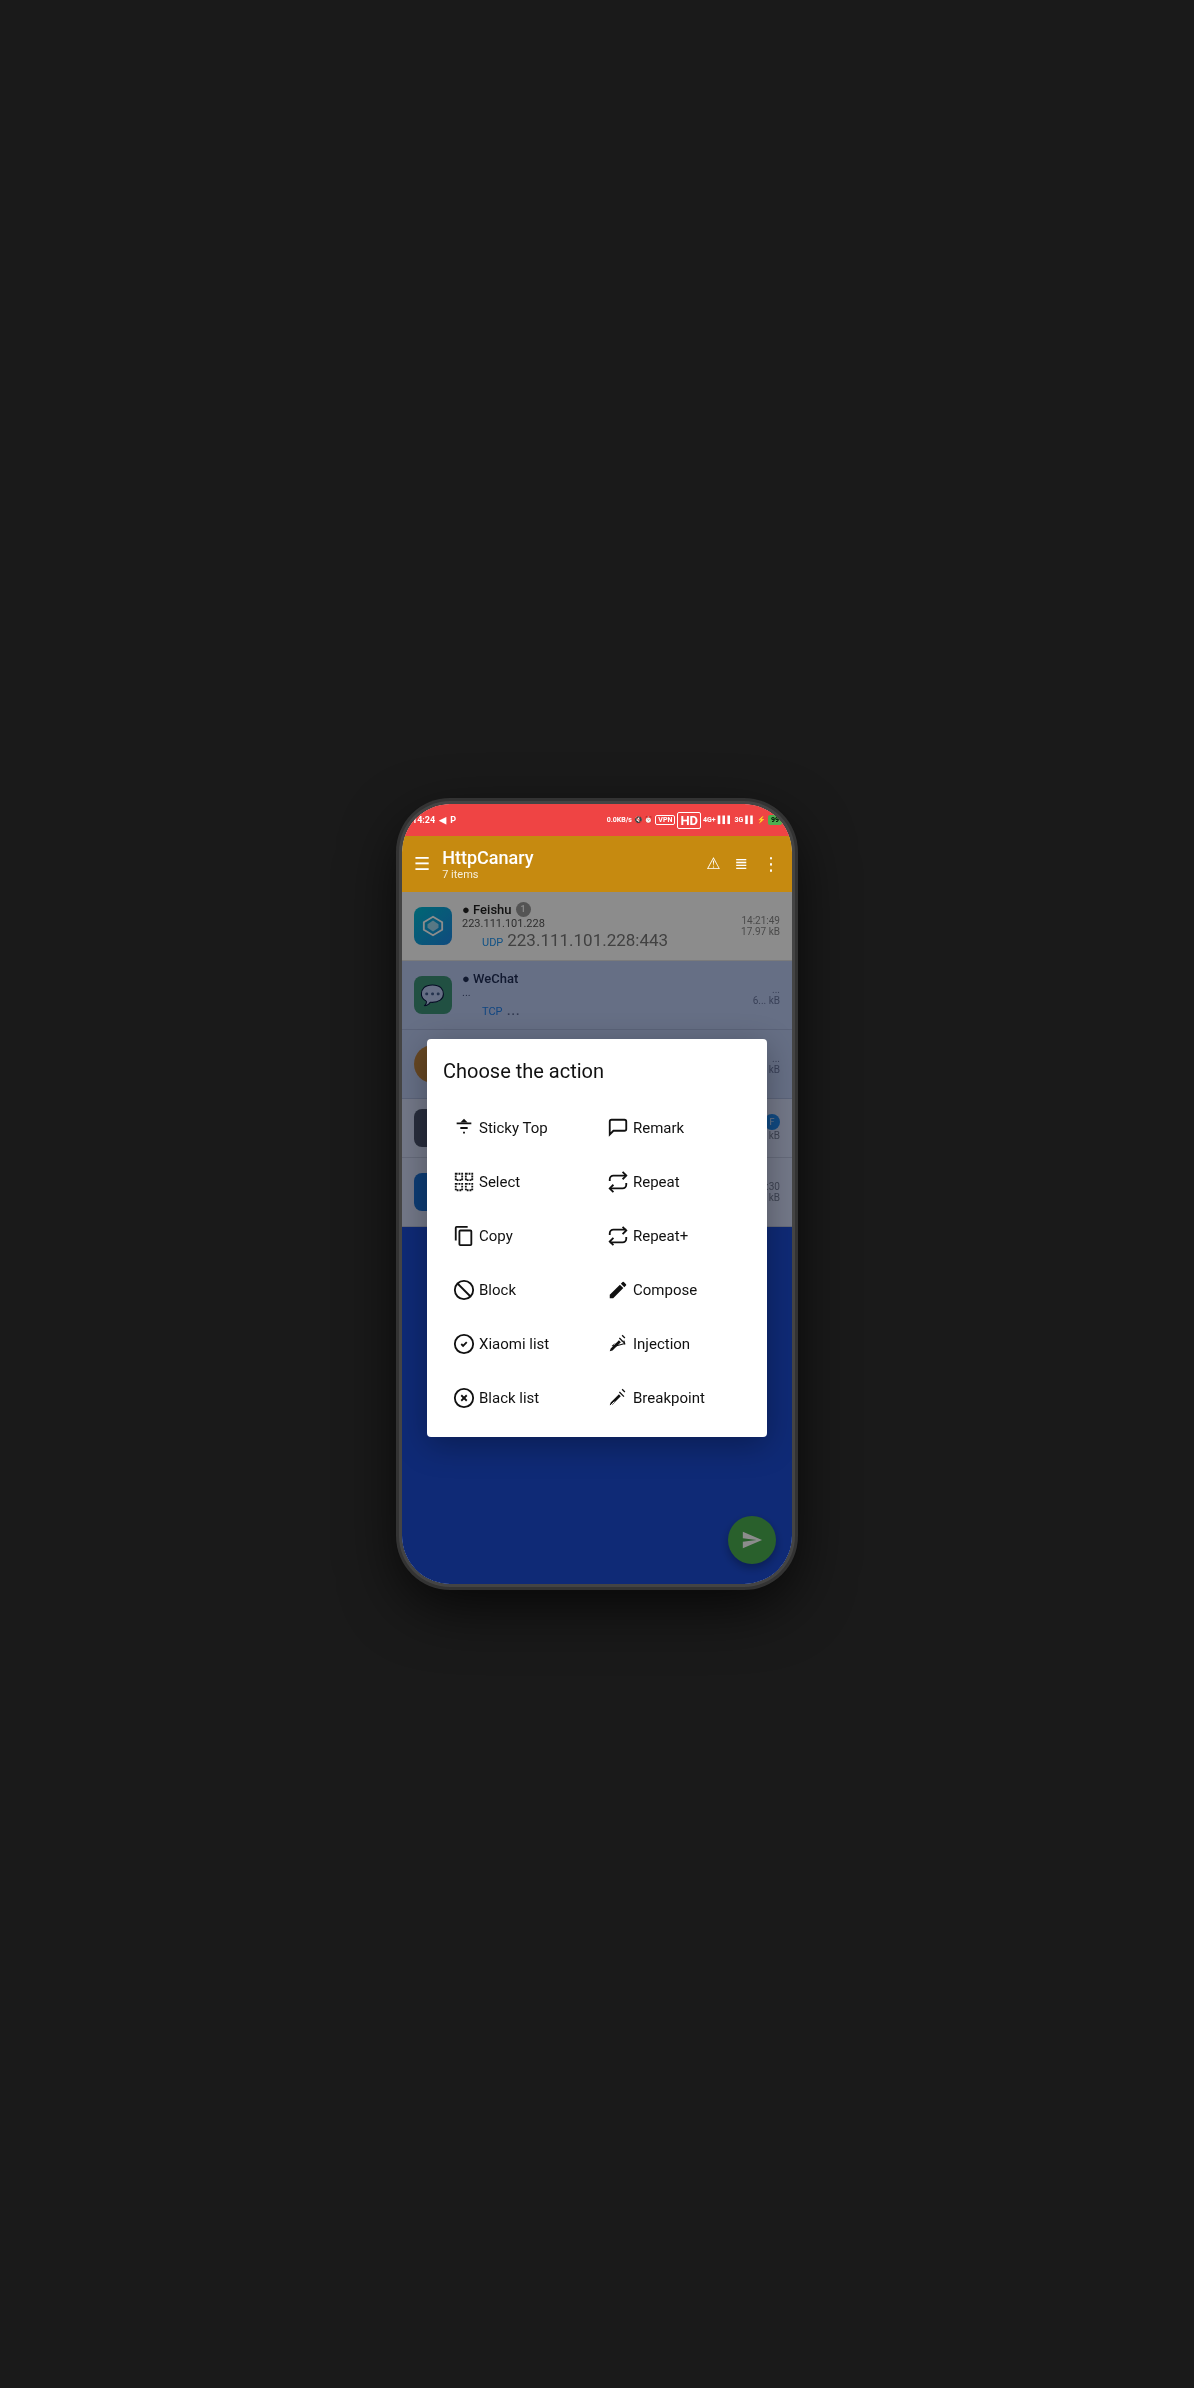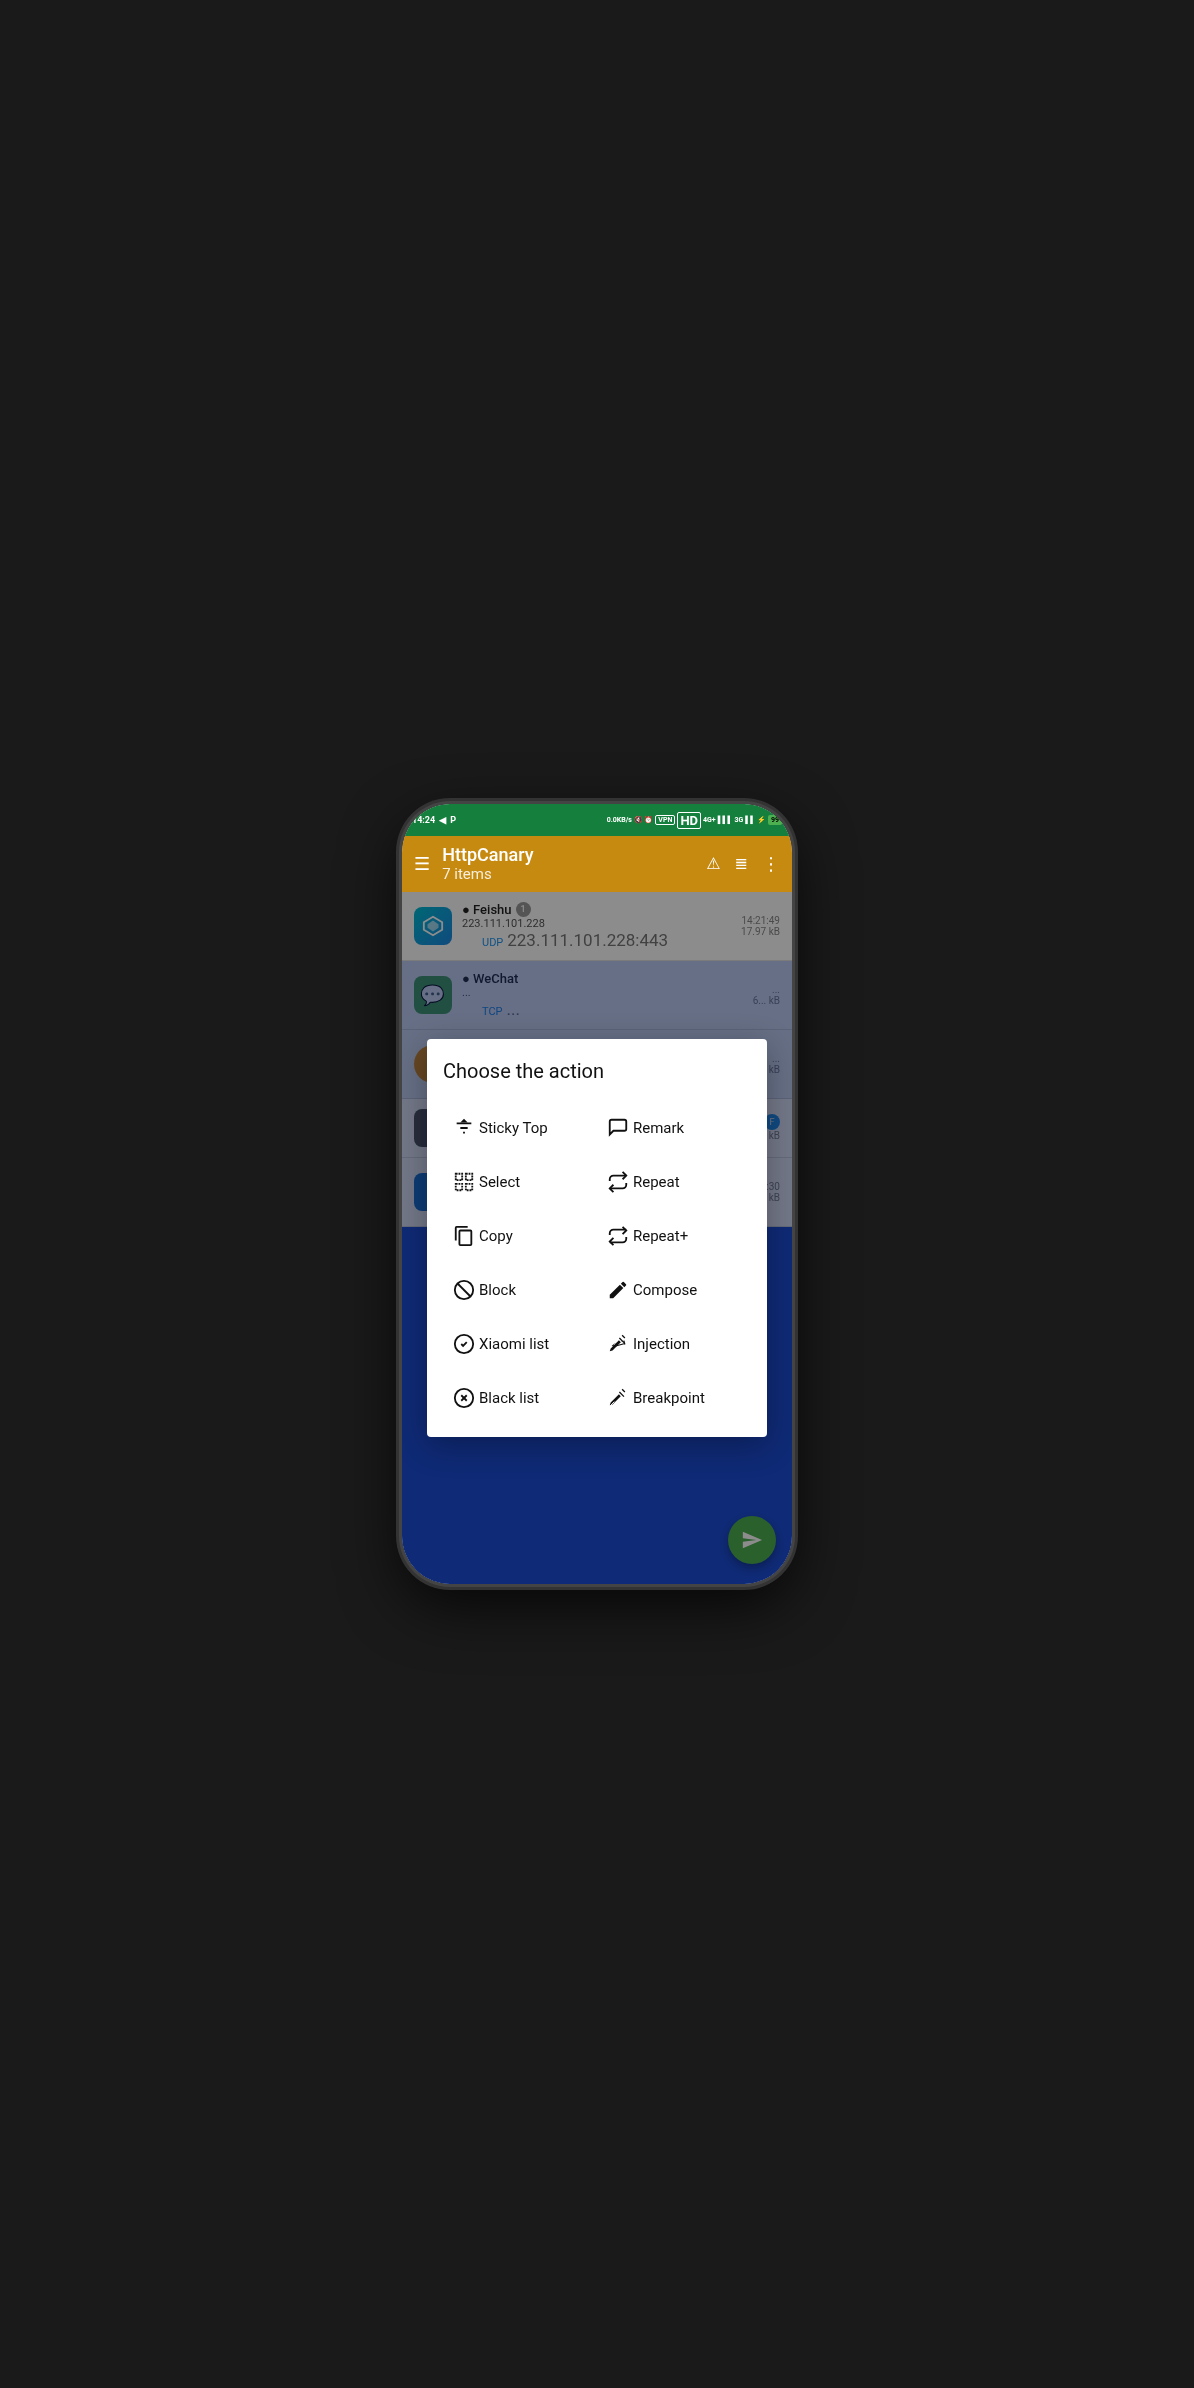--- a/index.html
+++ b/index.html
@@ -26,21 +26,21 @@
     .phone-screen {
       position: absolute;
       top: 0; left: 0; right: 0; bottom: 0;
       border-radius: 48px;
       overflow: hidden;
       background: #e0e0e0;
     }
 
     
     .status-bar {
-      background: #15803d;
+      background: #ef4444;
       height: 28px;
       display: flex;
       align-items: center;
       justify-content: space-between;
       padding: 16px 10px;
       font-size: 9px;
       color: white;
       font-weight: bold;
     }
 
@@ -81,21 +81,21 @@
     }
 
     .app-bar-title h1 {
       color: white;
       font-size: 18px;
       font-weight: 500;
     }
 
     .app-bar-title p {
       color: rgba(255,255,255,0.85);
-      font-size: 15px;
+      font-size: 11px;
     }
 
     .app-bar-icons {
       display: flex;
       gap: 14px;
       align-items: center;
     }
 
     .app-bar-icons span {
       color: white;

